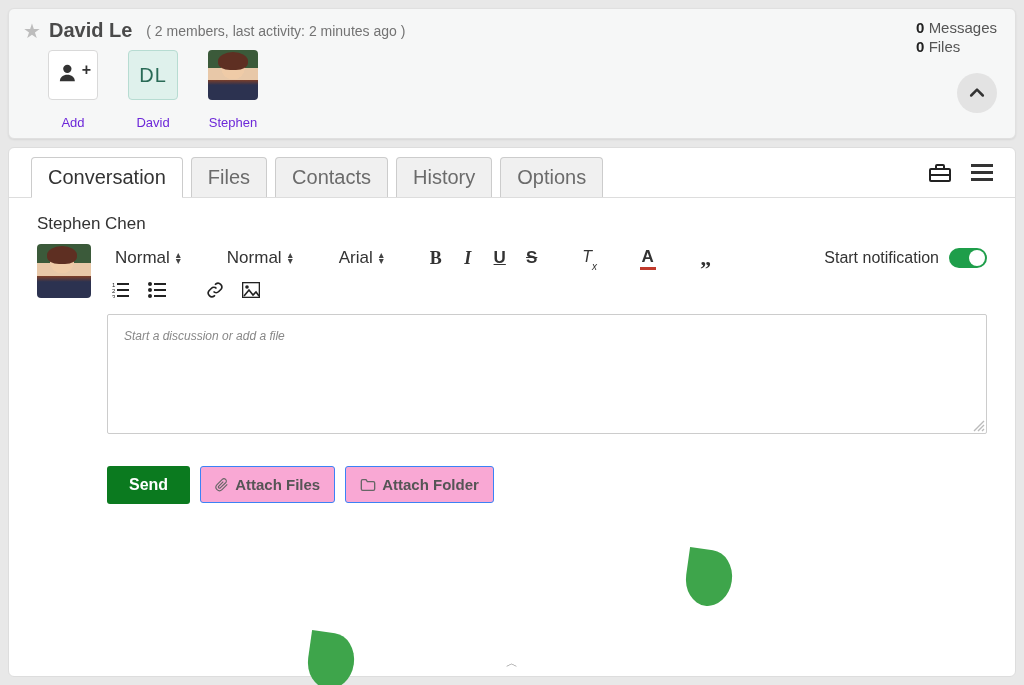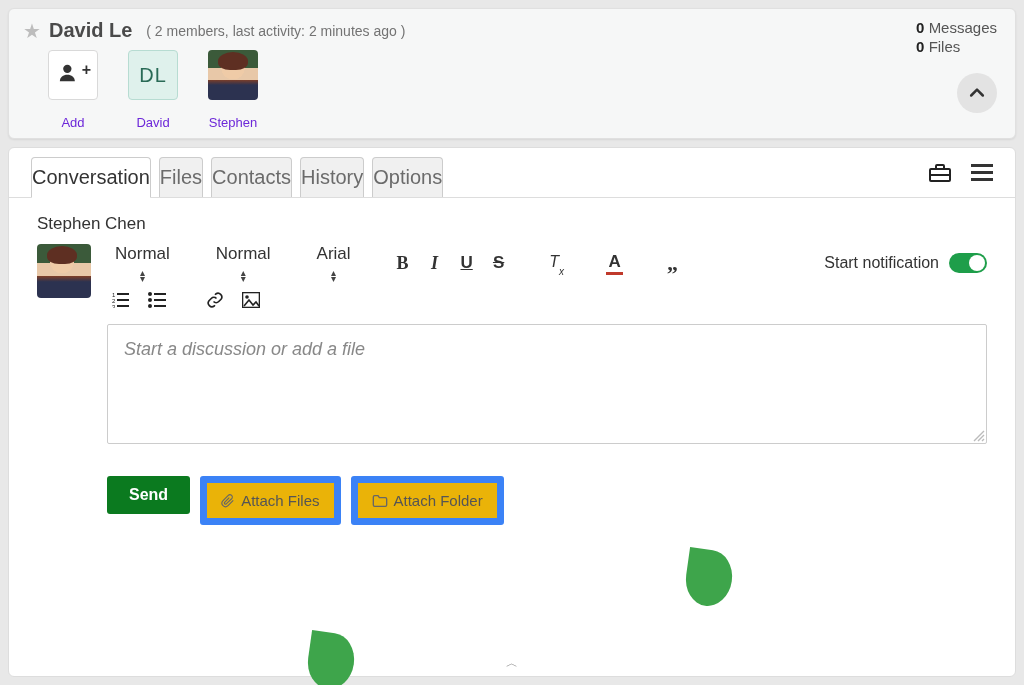--- a/index.html
+++ b/index.html
@@ -69,68 +69,68 @@
     margin:0 8px 8px 8px;
     background:#fff;
     border:1px solid #ddd;
     border-radius:6px;
     padding:0;
     position:relative;
     height: 530px;
   }
   .tab-bar { display:flex; align-items:center; padding:8px 12px 0 22px; border-bottom:1px solid #ddd; gap:8px; }
   .tab {
-    padding:8px 0; font-size:20px; color:#6b6b6b; background:#f0f0f0;
+    padding:8px 16px; font-size:20px; color:#6b6b6b; background:#f0f0f0;
     border:1px solid #ccc; border-bottom:none; border-radius:4px 4px 0 0; cursor:pointer;
   }
   .tab.active { background:#fff; color:#333; position:relative; top:1px; border-bottom:1px solid #fff; }
   .tab-spacer { flex:1; }
   .toolbar-icon { width:26px; height:26px; display:flex; align-items:center; justify-content:center; cursor:pointer; color:#333; margin-right:8px; position:relative; top:-4px;}
   .hamburger { display:flex; flex-direction:column; gap:4px; }
   .hamburger span { width:22px; height:3px; background:#333; display:block; }
 
   .content { padding:10px 28px 12px 28px; }
   .sender-name { font-size:17px; color:#333; margin:6px 0 10px 0; }
   .compose-row { display:flex; gap:16px; align-items:flex-start; }
   .compose-avatar { width:54px; height:54px; border-radius:4px; overflow:hidden; flex-shrink:0; }
 
   .compose-main { flex:1; }
   .rt-toolbar { display:flex; flex-wrap:wrap; align-items:center; gap:6px 8px; color:#333; }
-  .rt-select { display:flex; align-items:center; gap:6px; font-size:17px; color:#333; padding:0 8px; cursor:pointer;flex-direction:column; }
+  .rt-select { display:flex; align-items:center; gap:6px; font-size:17px; color:#333; padding:0 8px; cursor:pointer; }
   .sort-arrows { display:flex; flex-direction:column; line-height:6px; font-size:10px; color:#444; }
   .rt-btn { width:28px; height:28px; display:flex; align-items:center; justify-content:center; cursor:pointer; border-radius:3px; }
   .rt-group { display:flex; gap:4px; }
   .rt-sep { width:14px; }
   .rt-row2 { display:flex; gap:8px; margin-top:4px; align-items:center; }
 
   .notify-wrap { margin-left:auto; display:flex; align-items:center; gap:10px; color:#333; font-size:16px; }
   .toggle {
     width:38px; height:20px; border-radius:12px; background:#1e9e4a; position:relative; cursor:pointer;
   }
   .toggle::after{
     content:""; position:absolute; right:2px; top:2px; width:16px; height:16px; background:#fff; border-radius:50%;
   }
 
   .editor {
     margin-top:10px; width:100%; height:120px; border:1px solid #ccc; border-radius:2px;
-    padding:14px 16px; font-size:18px; font-style:italic; color:#888; resize:none;
+    padding:14px 16px; font-size:12px; font-style:italic; color:#888; resize:none;
     background:#fff; position:relative;
   }
   .editor-resize {
     position:absolute; right:2px; bottom:2px; width:12px; height:12px;
   }
 
   .action-row { display:flex; gap:10px; margin-top:32px; align-items:flex-start; margin-left:70px; }
   .btn-send {
     background:#0b7a1f; color:#fff; border:none; padding:10px 22px; font-size:16px; font-weight:bold;
     border-radius:3px; cursor:pointer;
   }
   .btn-secondary {
-    background:#eab308; border:7px solid #3b82f6; color:#555; padding:9px 14px; font-size:15px;
-    border-radius:3px; cursor:pointer; display:flex; align-items:center; gap:6px;
+    background:#f9a8d4; border:1px solid #3b82f6; color:#555; padding:9px 14px; font-size:15px;
+    border-radius:3px; cursor:pointer; display:flex; align-items:center; gap:6px;font-weight:bold;
   }
 
   .bottom-caret {
     position:absolute; left:50%; bottom:4px; transform:translateX(-50%);
     color:#888; font-size:12px; cursor:pointer;
   }
 
   .leaf {
     position:absolute; width:46px; height:56px;
     background:#3ea54b; border-radius:0 60% 60% 60%;

